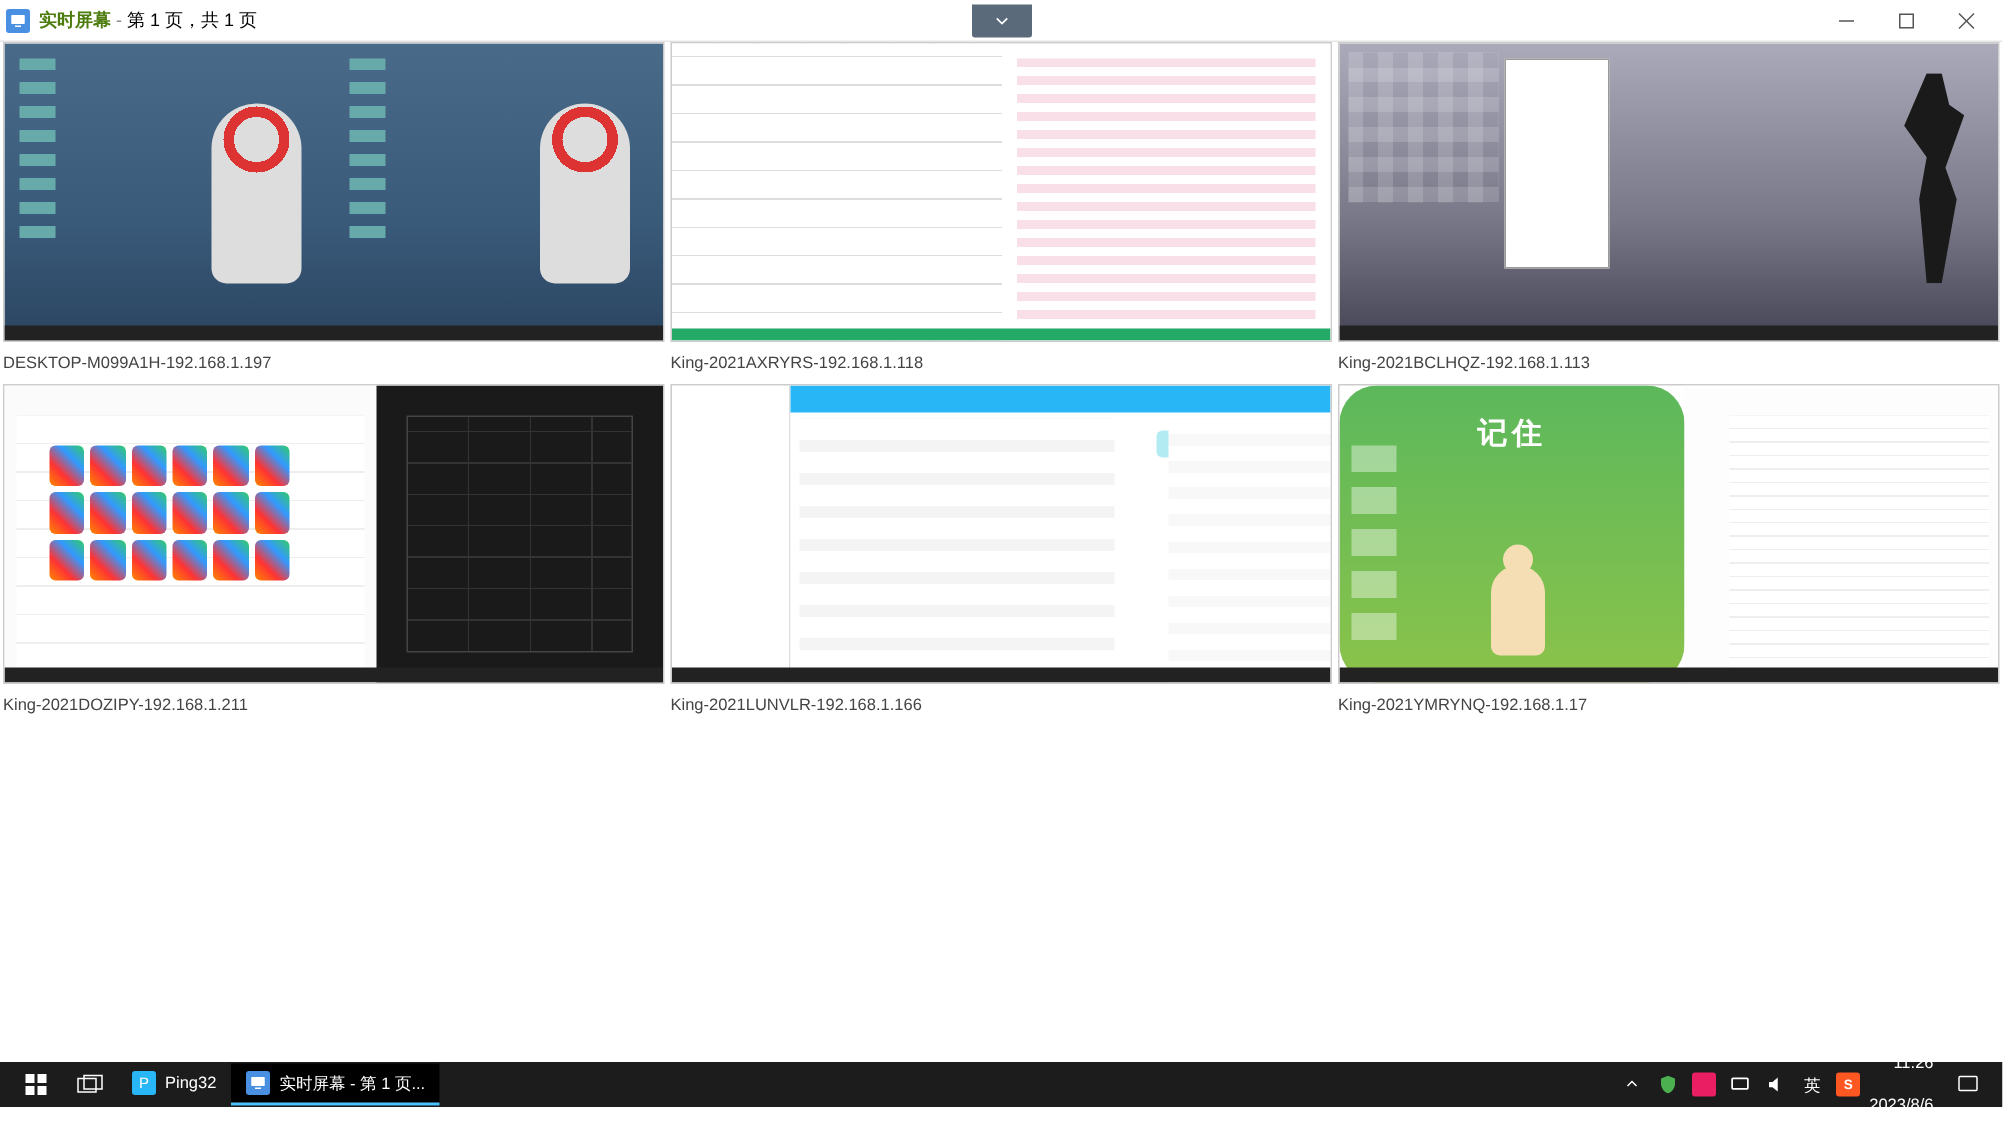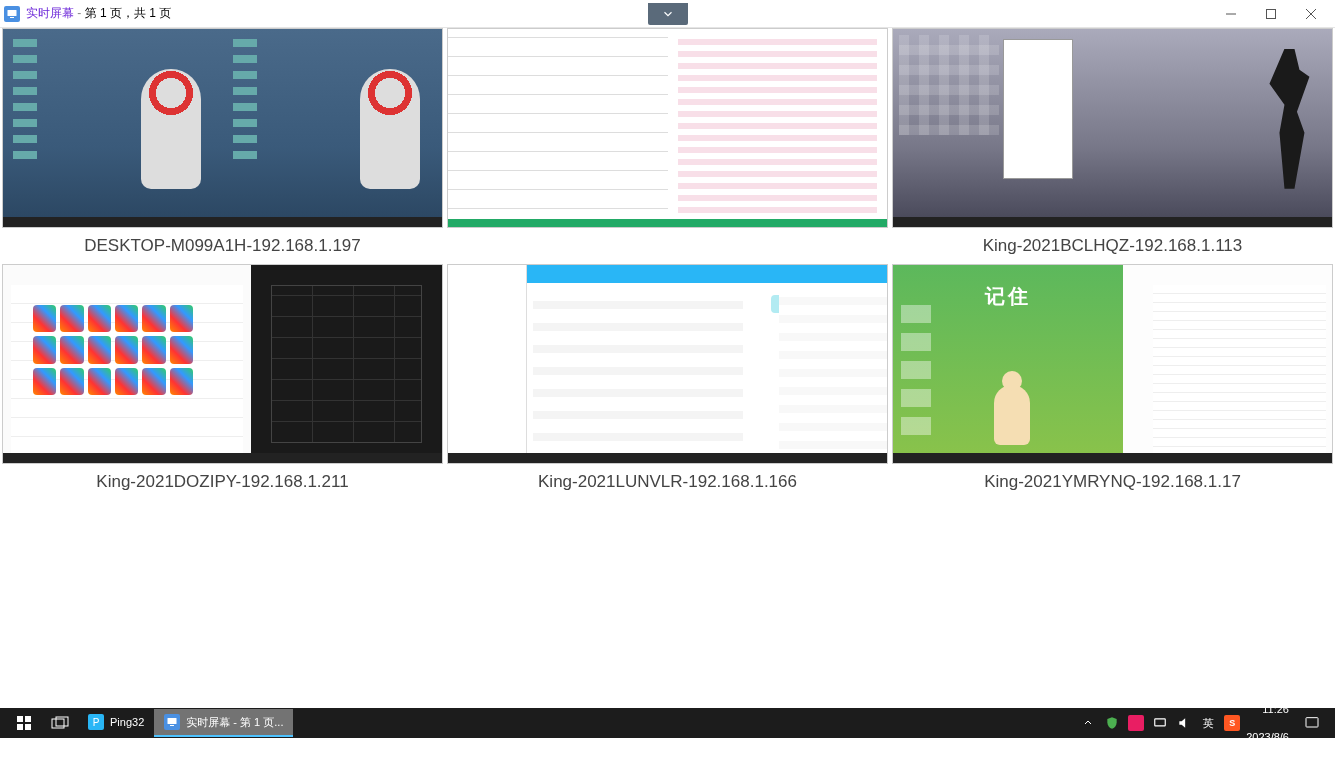--- a/index.html
+++ b/index.html
@@ -1,31 +1,31 @@
 <!DOCTYPE html>
 <html><head>
 <meta charset="utf-8">
 <style>
 * { margin: 0; padding: 0; box-sizing: border-box; }
 body { font-family: "Microsoft YaHei", Arial, sans-serif; font-size: 12px; background: #fff; overflow: hidden; }
 
 .title-bar { display: flex; align-items: center; height: 28px; background: #fff; border-bottom: 1px solid #e5e5e5; padding: 0 4px; position: relative; }
 .title-bar .app-icon { width: 16px; height: 16px; background: #4a90e2; border-radius: 2px; margin-right: 6px; display: flex; align-items: center; justify-content: center; }
 .title-bar .app-icon svg { width: 12px; height: 12px; fill: #fff; }
-.title-bar .title-highlight { color: #6d28d9; }
+.title-bar .title-highlight { color: #4d7c0f; font-weight: bold; }
 .title-bar .dropdown-handle { position: absolute; left: 50%; transform: translateX(-50%); width: 40px; height: 22px; background: #5a6a7a; display: flex; align-items: center; justify-content: center; border-radius: 0 0 2px 2px; cursor: pointer; }
 .title-bar .dropdown-handle svg { width: 14px; height: 14px; stroke: #fff; fill: none; stroke-width: 2; }
 .title-bar .window-controls { margin-left: auto; display: flex; }
 .title-bar .window-controls .wc { width: 40px; height: 24px; display: flex; align-items: center; justify-content: center; color: #555; cursor: pointer; }
 
 .grid-area { height: 680px; background: #fff; overflow: auto; padding: 0 2px; }
 .grid { display: grid; grid-template-columns: repeat(3, 1fr); gap: 2px 4px; }
 .cell { display: flex; flex-direction: column; }
 .thumb { width: 100%; height: 200px; background: #dcdcdc; position: relative; overflow: hidden; border: 1px solid #ccc; }
-.label { text-align: center; padding: 8px 0 6px 0; color: #444; font-size: 17px; }
+.label { text-align: left; padding: 8px 0 6px 0; color: #444; font-size: 11px; }
 
 
 .t-desk-ultra { background: linear-gradient(180deg,#4a6a8a 0%,#3a5a7a 60%,#2a4560 100%); display:flex; }
 .t-desk-ultra .half { flex:1; position:relative; }
 .t-desk-ultra .half::before { content:""; position:absolute; left:10px; top:10px; width:24px; height:120px; background: repeating-linear-gradient(180deg,#6aa 0,#6aa 8px,transparent 8px,transparent 16px);}
 .t-desk-ultra .figure { position:absolute; right:10%; top:20%; width:60px; height:120px; background: radial-gradient(circle at 50% 20%,#ddd 0,#ddd 15px,#d33 15px,#d33 22px,#ddd 22px); border-radius: 30px 30px 10px 10px; }
 .t-taskbar { position:absolute; bottom:0; left:0; right:0; height:10px; background:#222; }
 
 .t-cad-sheet { background:#fff; display:flex; }
 .t-cad-sheet .l { flex:1; background: repeating-linear-gradient(0deg,#fff,#fff 18px,#ddd 18px,#ddd 19px), repeating-linear-gradient(90deg,#fff,#fff 28px,#ddd 28px,#ddd 29px); position:relative;}
@@ -56,21 +56,21 @@
 .t-chat .main .list{position:absolute;top:22px;right:0;width:30%;bottom:0;background:repeating-linear-gradient(180deg,#fff 0,#fff 10px,#f8f8f8 10px,#f8f8f8 18px);}
 
 .t-sheet { background:#fff;position:relative;}
 .t-sheet::before{content:"";position:absolute;inset:14px 4px 12px 4px;background:repeating-linear-gradient(0deg,#fff 0,#fff 12px,#e8e8e8 12px,#e8e8e8 13px),repeating-linear-gradient(90deg,#fff 0,#fff 36px,#e8e8e8 36px,#e8e8e8 37px);}
 .t-sheet .hl{position:absolute;left:50%;top:30px;width:26px;height:14px;background:#ffeb3b;}
 .t-sheet .hl2{position:absolute;left:50%;top:90px;width:26px;height:28px;background:#ffeb3b;}
 .t-sheet .thumb-row{position:absolute;left:6px;top:28px;width:36px;height:44px;background:linear-gradient(180deg,#f8a 0,#f66 100%);border:1px solid #ccc;}
 .t-sheet .bt{position:absolute;bottom:0;left:0;right:0;height:10px;background:#111;}
 
 .t-cartoon { background:#fff;display:flex;}
-.t-cartoon .l{flex:1.1;background:linear-gradient(180deg,#5cb85c 0,#8bc34a 100%);position:relative;}
+.t-cartoon .l{flex:1.1;background:linear-gradient(180deg,#5cb85c 0,#8bc34a 100%);position:relative;border-radius:25px;}
 .t-cartoon .l .txt{position:absolute;top:18px;left:50%;transform:translateX(-50%);color:#fff;font-size:20px;font-weight:bold;letter-spacing:3px;}
 .t-cartoon .l .monk{position:absolute;bottom:18px;left:44%;width:36px;height:60px;background:#f5deb3;border-radius:18px 18px 6px 6px;}
 .t-cartoon .l .monk::before{content:"";position:absolute;top:-14px;left:8px;width:20px;height:20px;background:#f5deb3;border-radius:50%;}
 .t-cartoon .l .minis{position:absolute;left:8px;top:40px;bottom:20px;width:30px;background:repeating-linear-gradient(180deg,rgba(255,255,255,.4) 0,rgba(255,255,255,.4) 18px,transparent 18px,transparent 28px);}
 .t-cartoon .r{flex:1;background:#fdfdfd;position:relative;}
 .t-cartoon .r::before{content:"";position:absolute;inset:20px 6px 10px 30px;background:repeating-linear-gradient(180deg,#fff 0,#fff 8px,#eee 8px,#eee 9px);}
 
 .t-win10 { background:#0078d7;display:flex;}
 .t-win10 .half{flex:1;position:relative;background:linear-gradient(135deg,#0a8fe6 0%,#006fc7 100%);}
 .t-win10 .icons{position:absolute;left:4px;top:4px;width:85%;height:85%;background:repeating-linear-gradient(0deg,rgba(255,255,255,.2) 0,rgba(255,255,255,.2) 8px,transparent 8px,transparent 14px),repeating-linear-gradient(90deg,rgba(255,255,255,.2) 0,rgba(255,255,255,.2) 8px,transparent 8px,transparent 14px);}
@@ -82,21 +82,21 @@
 .t-docmix .a::after{content:"";position:absolute;left:20px;right:20px;top:40px;height:50px;background:repeating-linear-gradient(180deg,#fff 0,#fff 10px,#eee 10px,#eee 11px);}
 .t-docmix .b{flex:1;background:#111;position:relative;}
 .t-docmix .b .panel{position:absolute;left:4px;top:4px;width:26px;bottom:4px;background:repeating-linear-gradient(180deg,#3af 0,#3af 10px,#2a8 10px,#2a8 20px,#f80 20px,#f80 30px);}
 .t-docmix .c{flex:1.1;background:#fafafa;position:relative;}
 .t-docmix .c::before{content:"";position:absolute;inset:16px 4px 8px 32px;background:repeating-linear-gradient(180deg,#fff 0,#fff 9px,#f2f2f2 9px,#f2f2f2 10px);}
 .t-docmix .c .banner{position:absolute;right:6px;top:18px;width:60px;height:28px;background:linear-gradient(90deg,#d4af37,#f5e27a);}
 
 .taskbar { height:30px; background:#1c1c1c; display:flex; align-items:center; color:#fff; font-size:11px; padding:0 6px;}
 .taskbar .tb-btn{height:28px;min-width:36px;display:flex;align-items:center;justify-content:center;cursor:pointer;padding:0 4px;}
 .taskbar .tb-app{height:28px;display:flex;align-items:center;gap:6px;padding:0 10px;cursor:pointer;border-bottom:2px solid transparent;}
-.taskbar .tb-app.active{background:#737373;border-bottom-color:#4cc2ff;text-align:center;}
+.taskbar .tb-app.active{background:#000000;border-bottom-color:#4cc2ff;text-align:center;}
 .taskbar .tb-app .ico{width:16px;height:16px;border-radius:2px;display:flex;align-items:center;justify-content:center;font-size:10px;}
 .taskbar .spacer{flex:1;}
 .taskbar .tray{display:flex;align-items:center;gap:8px;}
 .taskbar .tray .tic{width:16px;height:16px;display:flex;align-items:center;justify-content:center;}
 .taskbar .clock{display:flex;flex-direction:column;align-items:flex-end;line-height:1.1;padding:0 6px;gap:16px;}
 .taskbar .notif{width:34px;height:28px;display:flex;align-items:center;justify-content:center;}
 </style>
 </head>
 <body>
 
@@ -152,20 +152,21 @@
       </div>
       <div class="label">DESKTOP-M099A1H-192.168.1.197</div>
     </div>
 
     <div class="cell">
       <div class="thumb t-cad-sheet">
         <div class="l"></div>
           <div class="r"></div>
           <div class="tb"></div>
       </div>
+      <div class="label">King-2021AXRYRS-192.168.1.118</div>
     </div>
 
     <div class="cell">
       <div class="thumb t-anime">
         <div class="half">
             <div class="icons"></div>
             <div class="popup"></div>
           </div>
         <div class="half">
             <div class="silhouette"></div>

